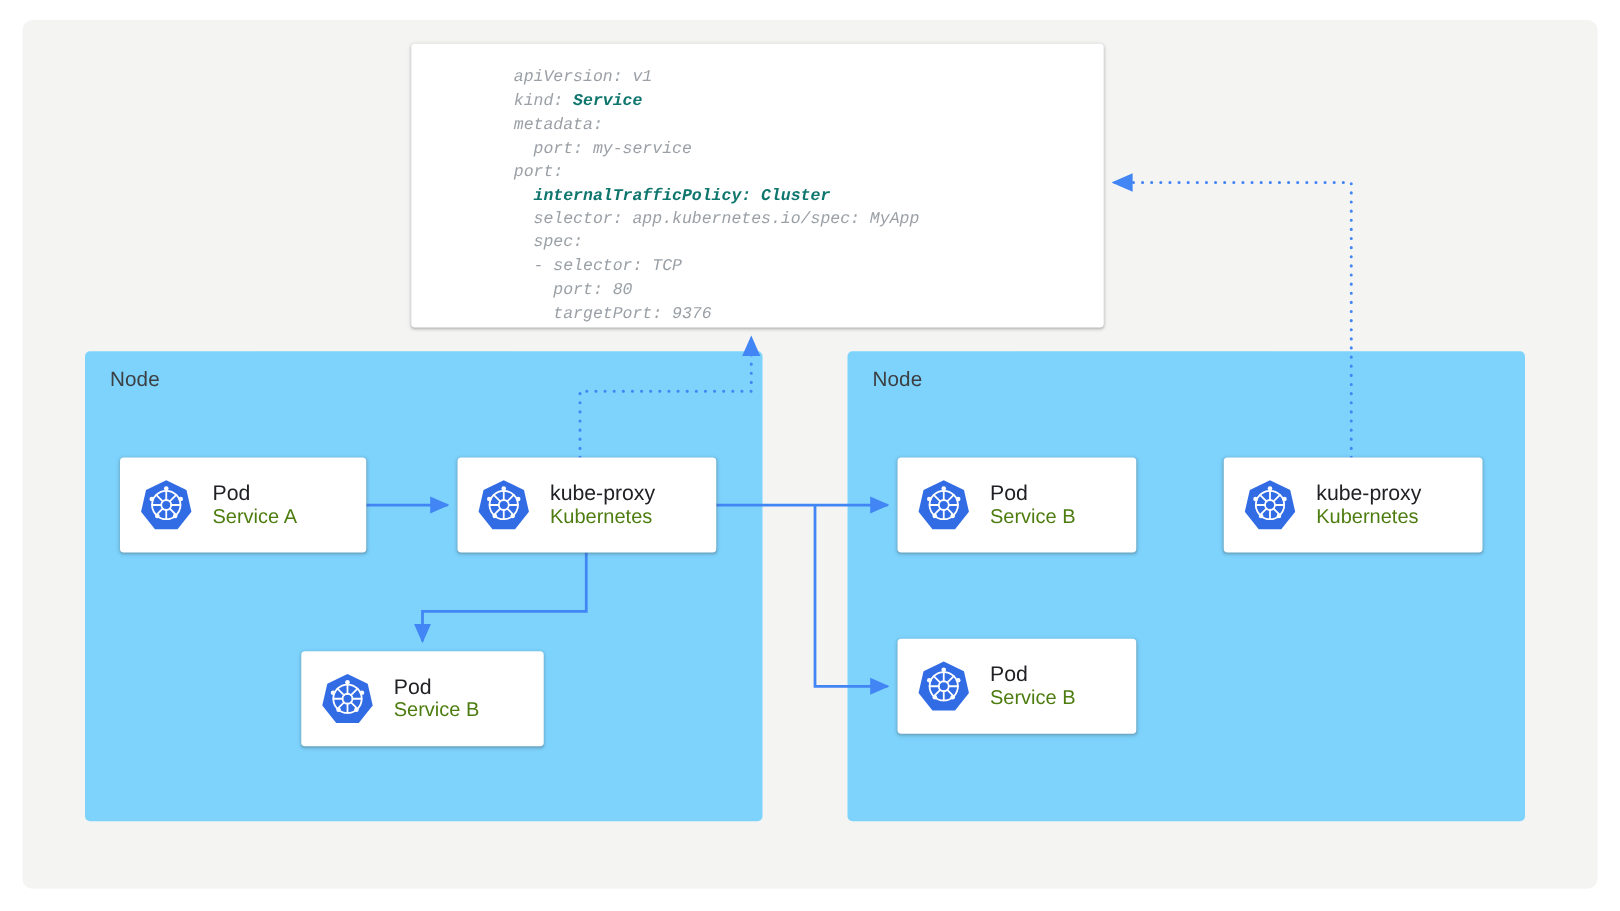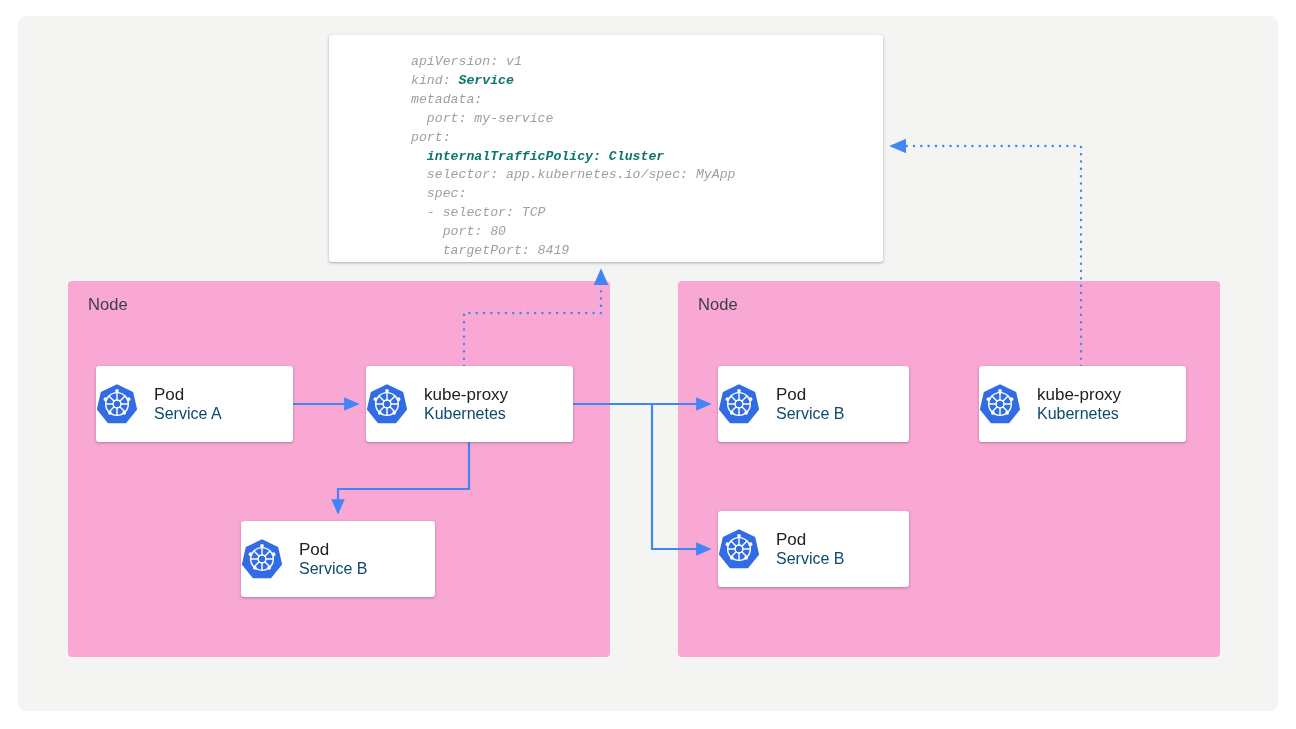--- a/index.html
+++ b/index.html
@@ -21,21 +21,21 @@
     left: 18px;
     top: 16px;
     width: 1260px;
     height: 695px;
     background: #f4f4f3;
     border-radius: 8px;
   }
   
   .node-box {
     position: absolute;
-    background: #f9a8d4;
+    background: #7dd3fc;
     border-radius: 4px;
     text-align: center;
   }
   #node-left  { left: 68px;  top: 281px; width: 542px; height: 376px; }
   #node-right { left: 678px; top: 281px; width: 542px; height: 376px; }
   .node-label {
     position: absolute;
     left: 20px;
     top: 14px;
     font-size: 16.5px;
@@ -45,41 +45,42 @@
   }
   
   .card {
     position: absolute;
     background: #ffffff;
     border-radius: 3px;
     box-shadow: 0 1px 2px rgba(60,64,67,.28), 0 1px 3px 1px rgba(60,64,67,.10);
     display: flex;
     align-items: center;
     box-sizing: border-box;
+    padding-left: 16px;
   }
   .card .k8s-icon {
     flex: 0 0 auto;
     width: 42px;
     height: 42px;
     margin-right: 16px;
   }
   .card .card-text {
     display: flex;
     flex-direction: column;
     justify-content: center;
     line-height: 1.18;
   }
   .card .card-title {
     font-size: 17px;
     color: #202124;
     white-space: nowrap;
   }
   .card .card-sub {
     font-size: 16px;
-    color: #0c4a6e;
+    color: #4d7c0f;
     white-space: nowrap;
     margin-top: 0;
   }
   
   #card-pod-a        { left: 96px;  top: 366px; width: 197px; height: 76px; }
   #card-kube-left    { left: 366px; top: 366px; width: 207px; height: 76px; }
   #card-pod-b-local  { left: 241px; top: 521px; width: 194px; height: 76px; }
   #card-pod-b-1      { left: 718px; top: 366px; width: 191px; height: 76px; }
   #card-pod-b-2      { left: 718px; top: 511px; width: 191px; height: 76px; }
   #card-kube-right   { left: 979px; top: 366px; width: 207px; height: 76px; }
@@ -159,21 +160,21 @@
     <pre id="yaml-code"><span>apiVersion: v1</span>
 <span>kind: </span><b>Service</b>
 <span>metadata:</span>
 <span>  port: my-service</span>
 <span>port:</span>
 <b>  internalTrafficPolicy: Cluster</b>
 <span>  selector: app.kubernetes.io/spec: MyApp</span>
 <span>  spec:</span>
 <span>  - selector: TCP</span>
 <span>    port: 80</span>
-<span>    targetPort: 8419</span></pre>
+<span>    targetPort: 9376</span></pre>
   </div>
 
   <div class="card" id="card-pod-a">
     <svg class="k8s-icon" viewBox="0 0 100 100">
       <polygon points="50,3 88.5,21.5 98,63 71.5,96 28.5,96 2,63 11.5,21.5" fill="#326ce5"></polygon>
       <g fill="none" stroke="#ffffff" stroke-width="3.4" stroke-linecap="round">
         <circle cx="50" cy="50" r="27"></circle>
         <circle cx="50" cy="50" r="9.5"></circle>
         <line x1="50" y1="23" x2="50" y2="40.5"></line>
         <line x1="50" y1="59.5" x2="50" y2="77"></line>

